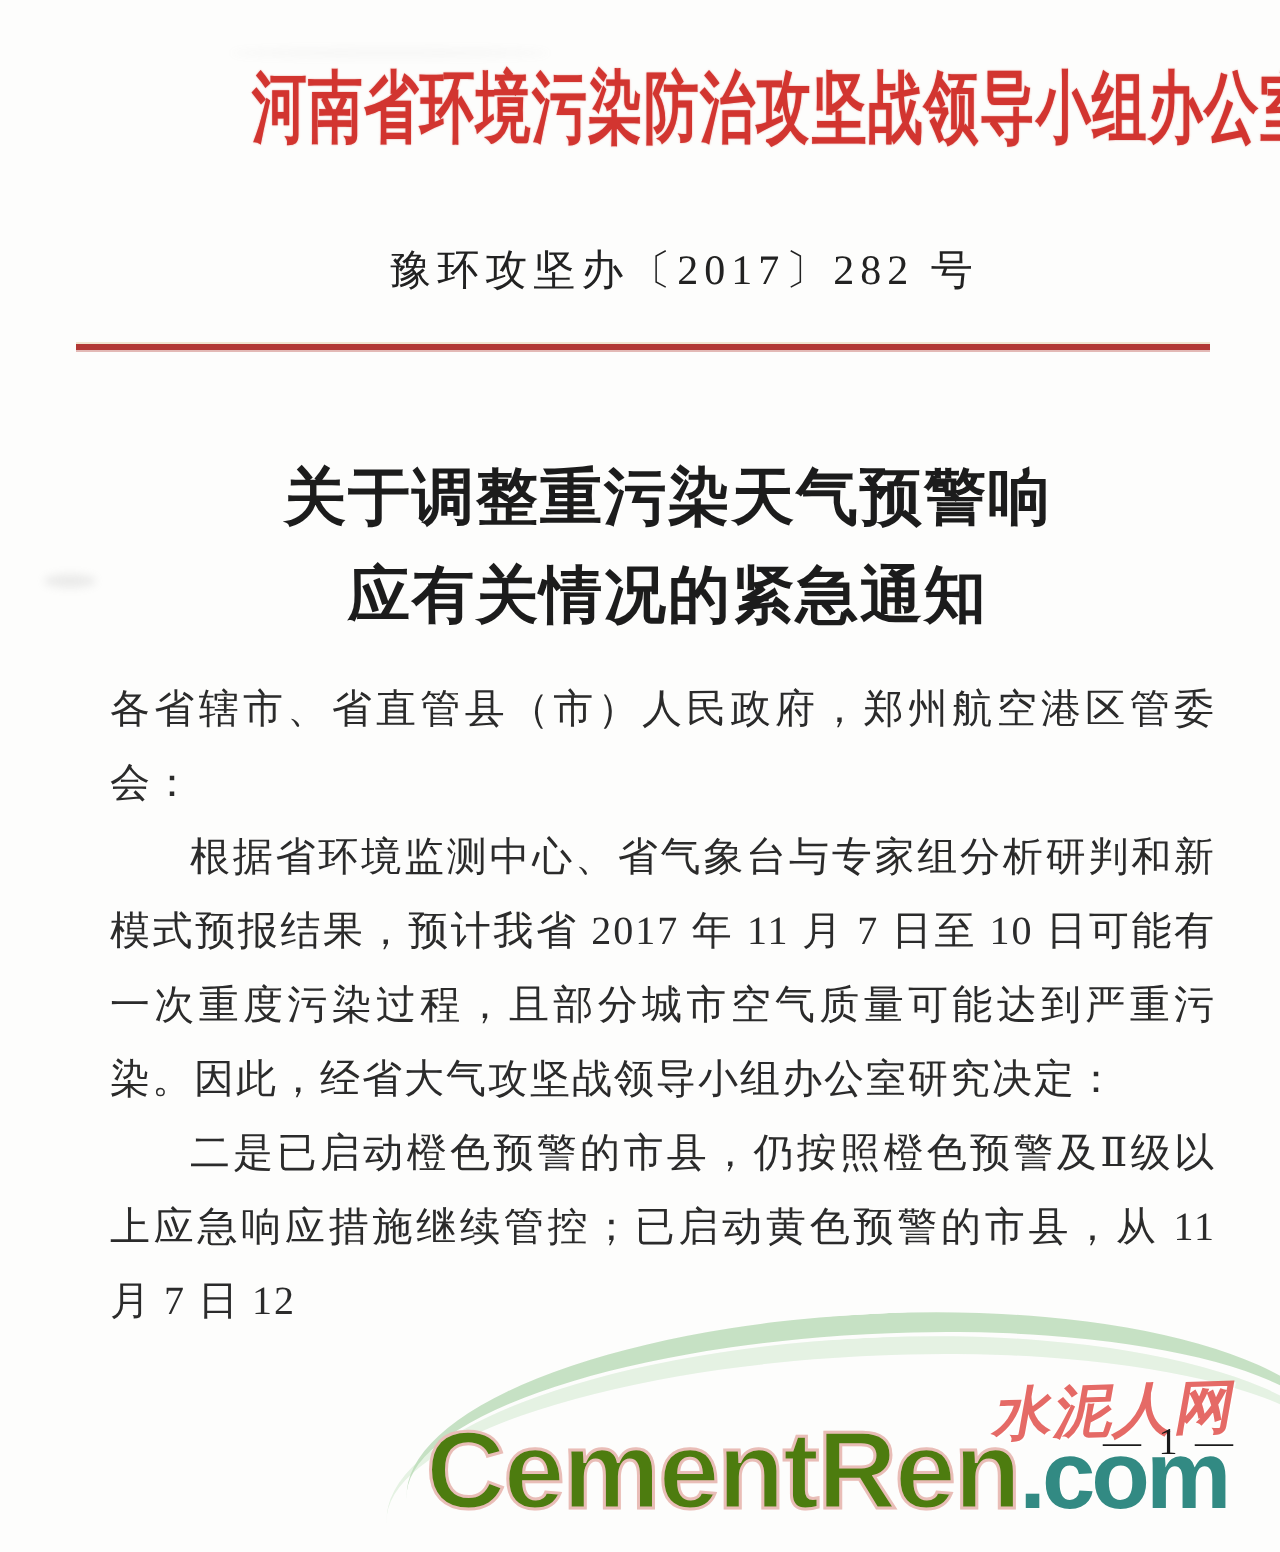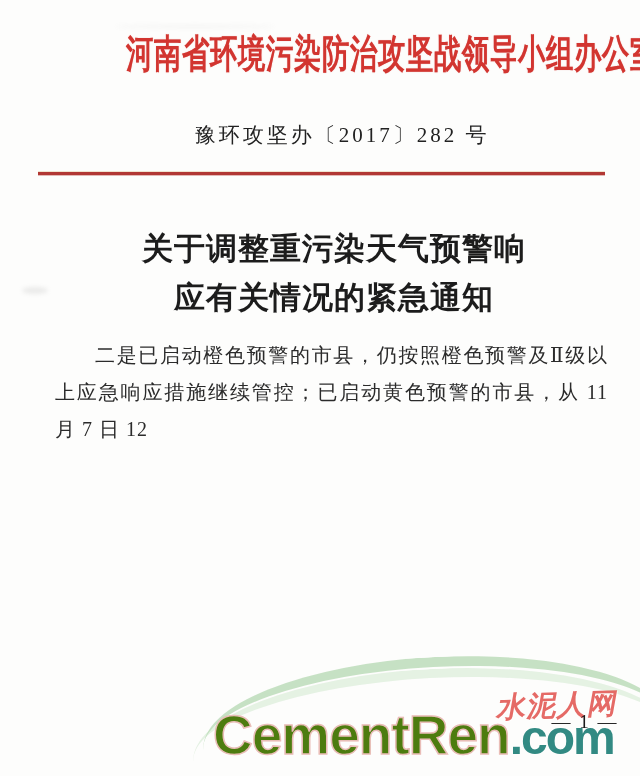--- a/index.html
+++ b/index.html
@@ -167,20 +167,22 @@
   <div class="doc-number">豫环攻坚办〔2017〕282 号</div>
 
   <div class="red-rule"></div>
 
   <div class="doc-title">
     <div>关于调整重污染天气预警响</div>
     <div>应有关情况的紧急通知</div>
   </div>
 
   <div class="body-text">
+    <p class="salutation">各省辖市、省直管县（市）人民政府，郑州航空港区管委会：</p>
+    <p class="para">根据省环境监测中心、省气象台与专家组分析研判和新模式预报结果，预计我省 2017 年 11 月 7 日至 10 日可能有一次重度污染过程，且部分城市空气质量可能达到严重污染。因此，经省大气攻坚战领导小组办公室研究决定：</p>
     <p class="para">二是已启动橙色预警的市县，仍按照橙色预警及Ⅱ级以上应急响应措施继续管控；已启动黄色预警的市县，从 11 月 7 日 12</p>
   </div>
 
   <div class="watermark">
     <div class="swoosh swoosh-main"></div>
     <div class="swoosh swoosh-light"></div>
     <div class="wm-brand">
       <span class="wm-en">CementRen</span><span class="wm-com">.com</span>
     </div>
     <div class="wm-cn">水泥人网</div>

